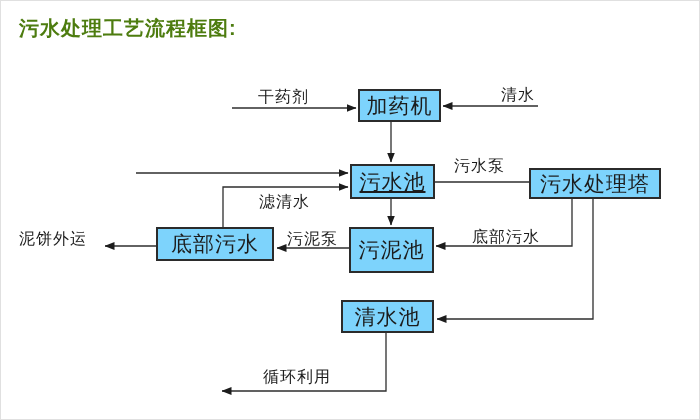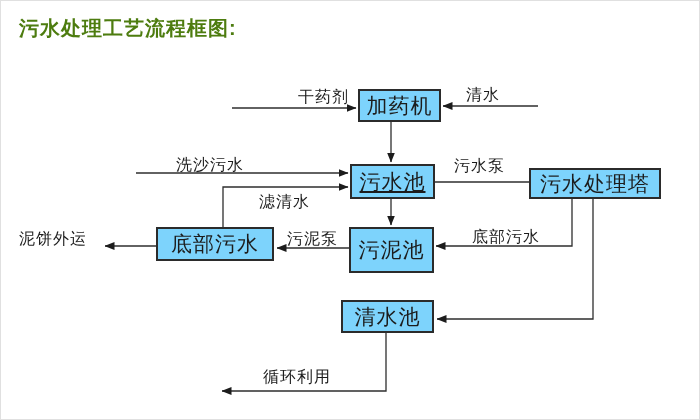--- a/index.html
+++ b/index.html
@@ -34,22 +34,22 @@
   }
   #arrow-layer{position:absolute;left:0;top:0;width:700px;height:420px;}
   
   .n-dosing   {left:357px;top:88px; width:83px; height:33px;}
   .n-sewage   {left:349px;top:163px;width:85px; height:35px;text-decoration:underline;}
   .n-tower    {left:528px;top:167px;width:132px;height:31px;}
   .n-sludge   {left:348px;top:226px;width:85px; height:46px;}
   .n-belt     {left:155px;top:226px;width:118px;height:34px;}
   .n-clean    {left:340px;top:299px;width:93px; height:33px;}
   
-  .lb-dry     {left:257px;top:86px;margin-left:40px;}
-  .lb-cw      {left:465px;top:84px;text-align:center;}
+  .lb-dry     {left:257px;top:86px;}
+  .lb-cw      {left:500px;top:84px;text-align:center;}
   .lb-sand    {left:175px;top:154px;}
   .lb-spump   {left:453px;top:155px;}
   .lb-filt    {left:258px;top:191px;}
   .lb-slpump  {left:286px;top:228px;}
   .lb-bottom  {left:471px;top:226px;}
   .lb-mud     {left:18px; top:228px;}
   .lb-recycle {left:262px;top:366px;}
 </style>
 </head>
 <body>
@@ -82,21 +82,20 @@
 
   <div class="node n-dosing">加药机</div>
   <div class="node n-sewage">污水池</div>
   <div class="node n-tower">污水处理塔</div>
   <div class="node n-sludge">污泥池</div>
   <div class="node n-belt">底部污水</div>
   <div class="node n-clean">清水池</div>
 
   <div class="flow-label lb-dry">干药剂</div>
   <div class="flow-label lb-cw">清水</div>
-  <div class="flow-label lb-sand">洗沙污水</div>
   <div class="flow-label lb-spump">污水泵</div>
   <div class="flow-label lb-filt">滤清水</div>
   <div class="flow-label lb-slpump">污泥泵</div>
   <div class="flow-label lb-bottom">底部污水</div>
   <div class="flow-label lb-recycle">循环利用</div>
   <div class="flow-label lb-mud">泥饼外运</div>
 
 </div>
 
 </body></html>

